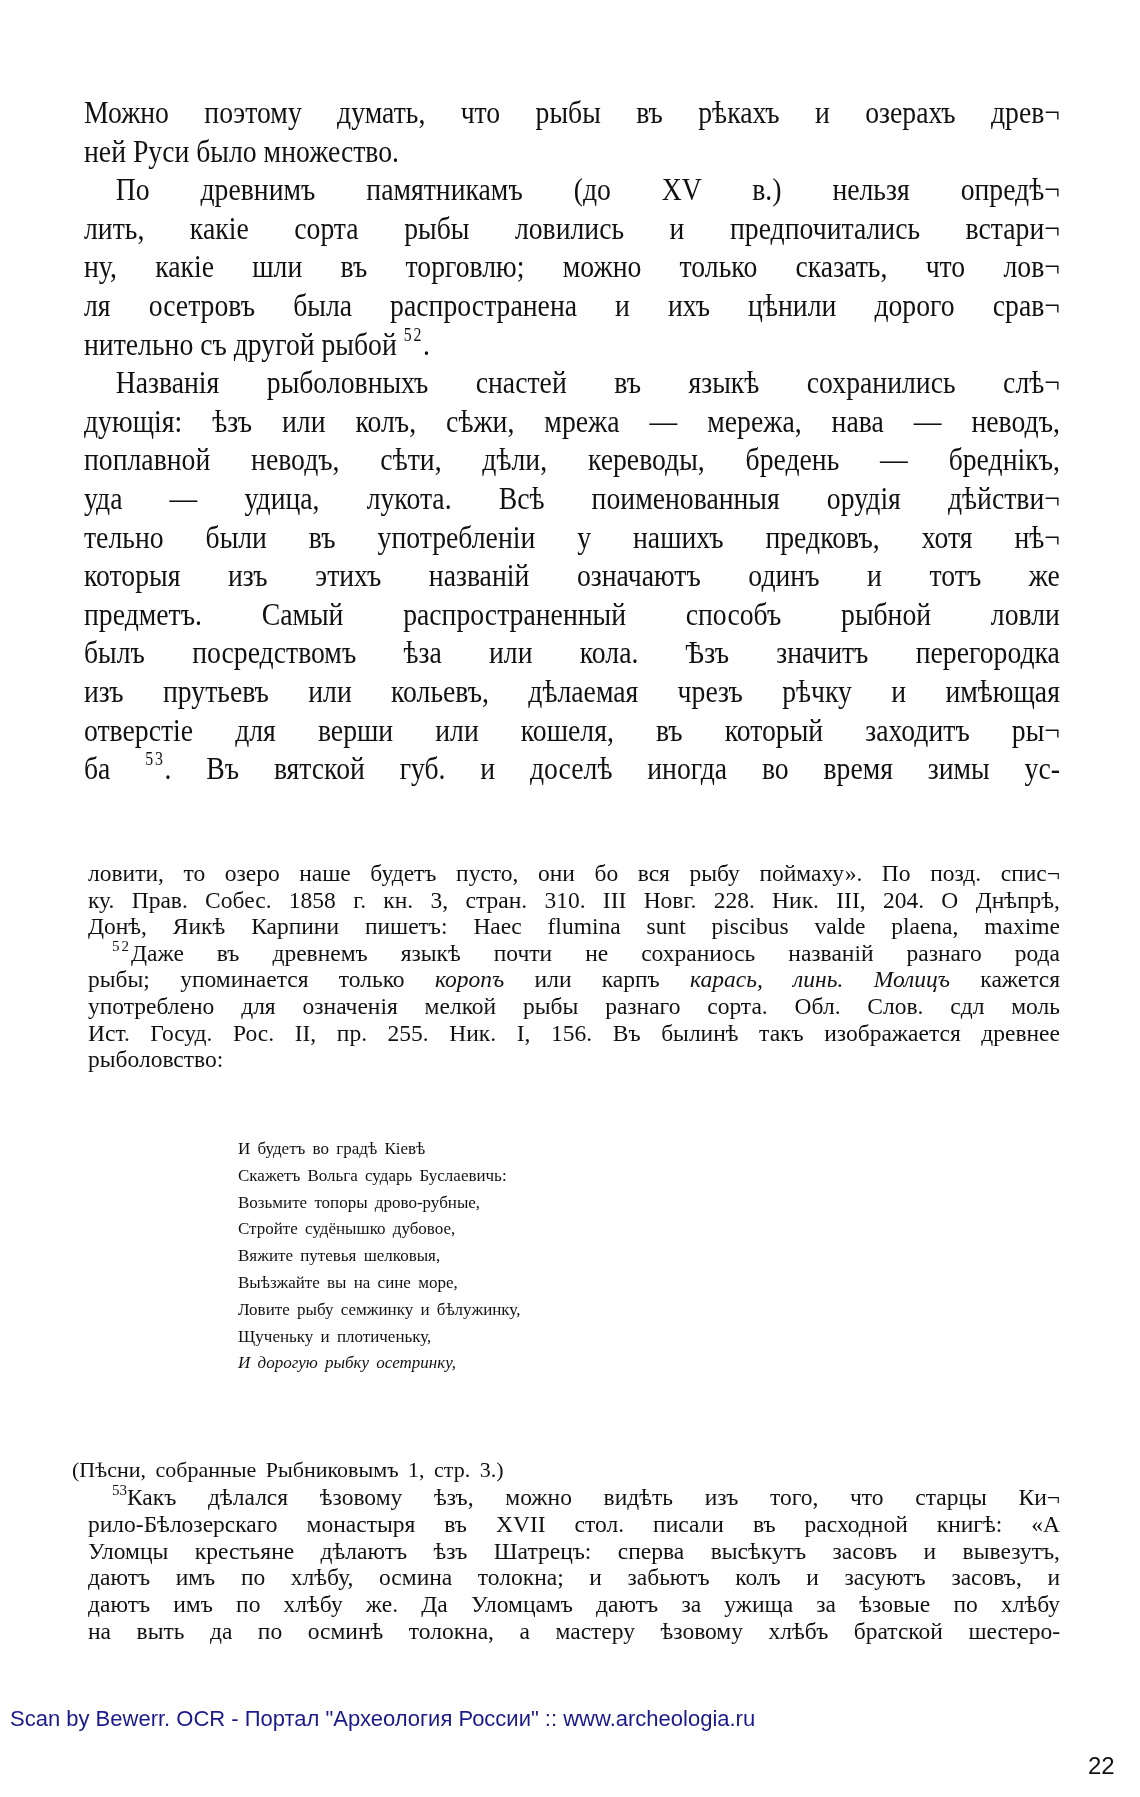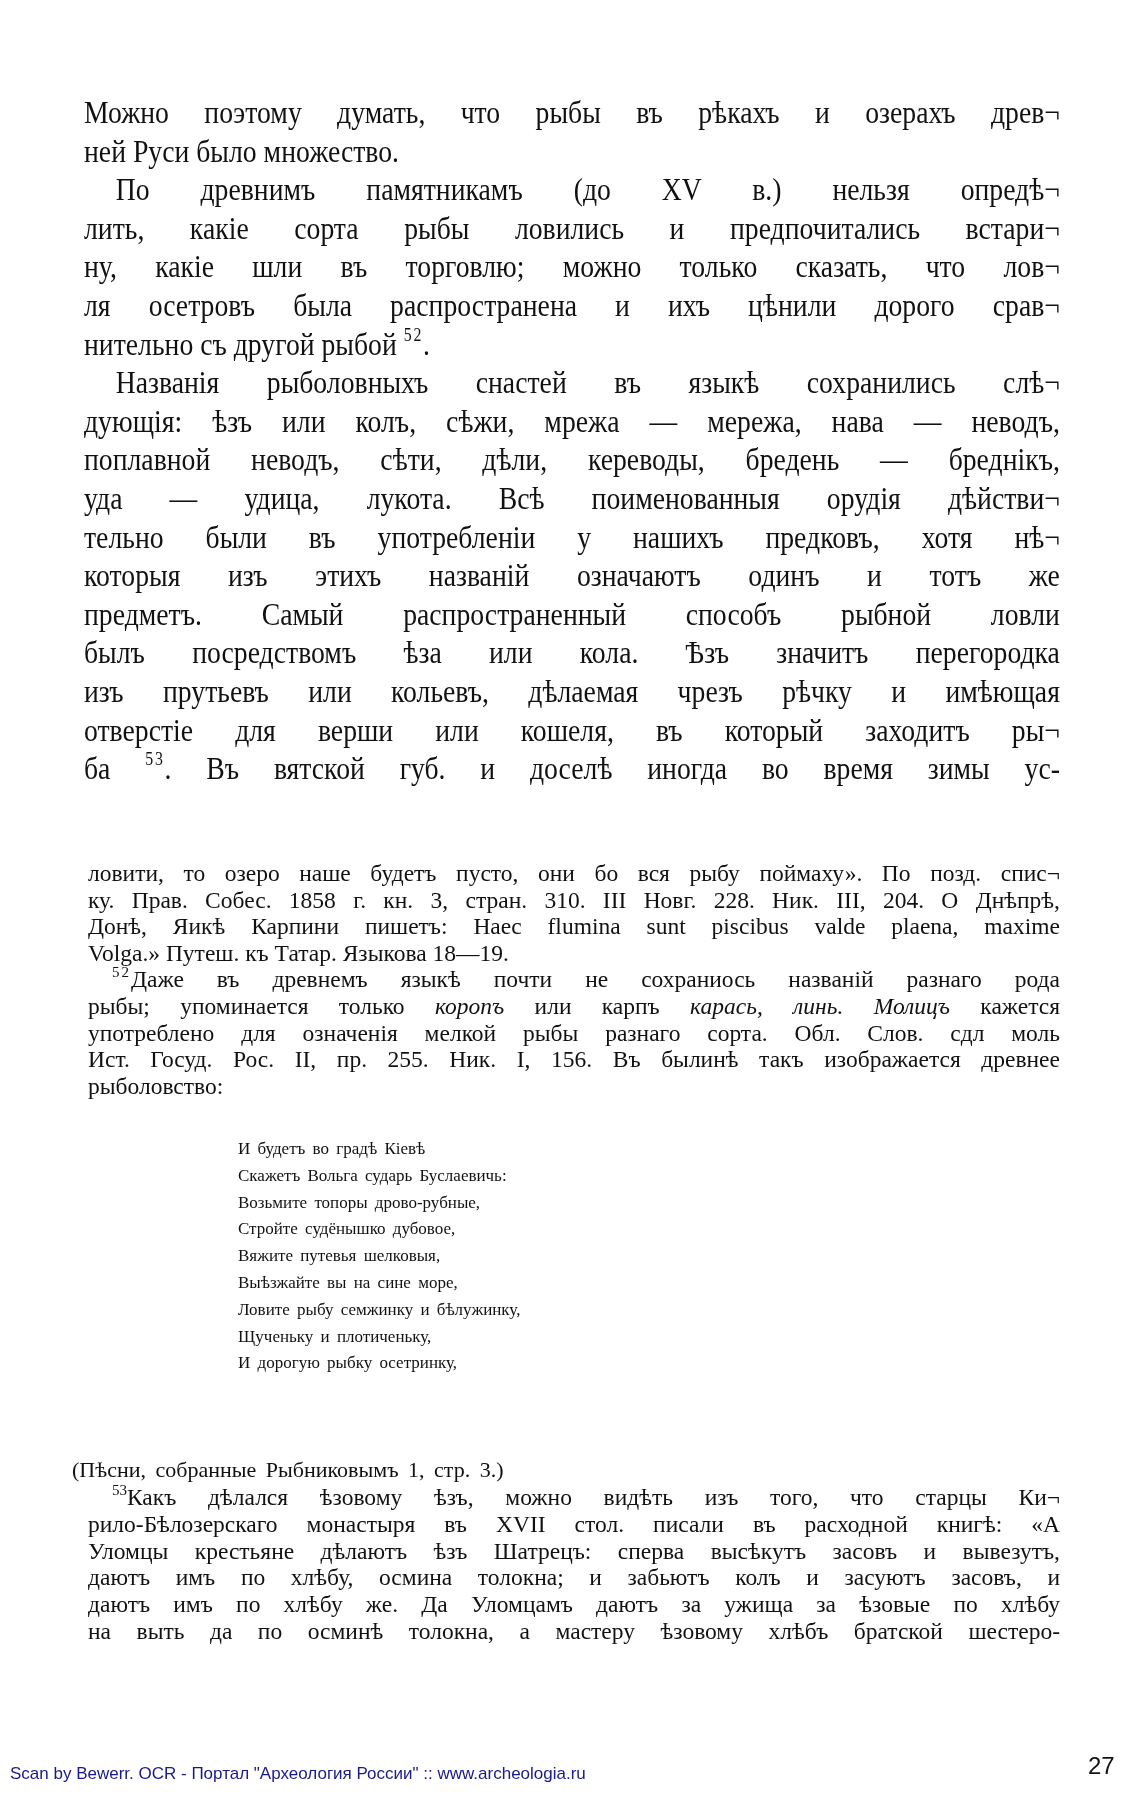--- a/index.html
+++ b/index.html
@@ -14,27 +14,27 @@
   sup.fn { font-size: 18px; vertical-align: 14px; line-height: 0; letter-spacing: 2px; }
   .notes { position: absolute; left: 88px; top: 860px; width: 972px;
            font-family: "Liberation Serif", "DejaVu Serif", serif; font-size: 23.5px; line-height: 26.6px; }
   .notes .line { display: block; white-space: nowrap; text-align: justify; text-align-last: justify; }
   .notes .line.last { text-align-last: left; }
   .notes .indent { padding-left: 24px; }
   .notes sup { font-size: 15px; vertical-align: 10px; line-height: 0; letter-spacing: 2px; }
   .poem { position: absolute; left: 238px; top: 1136px; font-family: "Liberation Serif", "DejaVu Serif", serif;
           font-size: 17px; line-height: 26.8px; word-spacing: 3px; }
   .poem .pl { display: block; white-space: nowrap; }
-  .poem .it { }
+  .poem .it { font-style: italic; }
   .source { position: absolute; left: 72px; top: 1457px; font-family: "Liberation Serif", serif; font-size: 22px; word-spacing: 4px; }
   .note53 { position: absolute; left: 88px; top: 1484px; width: 972px;
             font-family: "Liberation Serif", serif; font-size: 23.5px; line-height: 26.8px; }
   .note53 .line { display: block; white-space: nowrap; text-align: justify; text-align-last: justify; }
-  .footer-credit { position: absolute; left: 10px; top: 1764px; font-family: "Liberation Sans", sans-serif;
-                   font-size: 17px; color: #1a1a8c; }
+  .footer-credit { position: absolute; left: 10px; top: 1706px; font-family: "Liberation Sans", sans-serif;
+                   font-size: 22px; color: #1a1a8c; }
   .page-number { position: absolute; left: 1088px; top: 1752px; font-family: "Liberation Sans", sans-serif;
                  font-size: 24px; color: #111; }
   i.it { }
 </style>
 </head>
 <body>
 
 <div class="page">
 
   <div class="main">
@@ -61,21 +61,20 @@
       <span class="line">изъ прутьевъ или кольевъ, дѣлаемая чрезъ рѣчку и имѣющая</span>
       <span class="line">отверстіе для верши или кошеля, въ который заходитъ ры¬</span>
       <span class="line"><span>ба</span> <sup class="fn">53</sup><span>. Въ вятской губ. и доселѣ иногда во время зимы ус-</span></span>
     </p>
   </div>
 
   <div class="notes">
     <span class="line">ловити, то озеро наше будетъ пусто, они бо вся рыбу поймаху». По позд. спис¬</span>
     <span class="line">ку. Прав. Собес. 1858 г. кн. 3, стран. 310. III Новг. 228. Ник. III, 204. О Днѣпрѣ,</span>
     <span class="line">Донѣ, Яикѣ Карпини пишетъ: Haec flumina sunt piscibus valde plaena, maxime</span>
-    <span class="line last">Volga.» Путеш. къ Татар. Языкова 18—19.</span>
 
     <span class="line indent"><sup>52</sup><span>Даже въ древнемъ языкѣ почти не сохраниось названій разнаго рода</span></span>
     <span class="line"><span>рыбы; упоминается только </span><i class="it">коропъ</i><span> или карпъ </span><i class="it">карась, линь. Молицъ</i><span> кажется</span></span>
     <span class="line">употреблено для означенія мелкой рыбы разнаго сорта. Обл. Слов. сдл моль</span>
     <span class="line">Ист. Госуд. Рос. II, пр. 255. Ник. I, 156. Въ былинѣ такъ изображается древнее</span>
     <span class="line last">рыболовство:</span>
   </div>
 
   <div class="poem">
     <span class="pl">И будетъ во градѣ Кіевѣ</span>
@@ -94,14 +93,14 @@
   <div class="note53">
     <span class="line indent" style="padding-left:24px"><sup style="font-size:15px;vertical-align:10px;line-height:0">53</sup><span>Какъ дѣлался ѣзовому ѣзъ, можно видѣть изъ того, что старцы Ки¬</span></span>
     <span class="line">рило-Бѣлозерскаго монастыря въ XVII стол. писали въ расходной книгѣ: «А</span>
     <span class="line">Уломцы крестьяне дѣлаютъ ѣзъ Шатрецъ: сперва высѣкутъ засовъ и вывезутъ,</span>
     <span class="line">даютъ имъ по хлѣбу, осмина толокна; и забьютъ колъ и засуютъ засовъ, и</span>
     <span class="line">даютъ имъ по хлѣбу же. Да Уломцамъ даютъ за ужища за ѣзовые по хлѣбу</span>
     <span class="line">на выть да по осминѣ толокна, а мастеру ѣзовому хлѣбъ братской шестеро-</span>
   </div>
 
   <div class="footer-credit" style="color: rgb(26, 26, 140);">Scan by Bewerr. OCR - Портал "Археология России" :: www.archeologia.ru</div>
-  <div class="page-number">27</div>
+  <div class="page-number">22</div>
 </div>
 
 </body></html>

